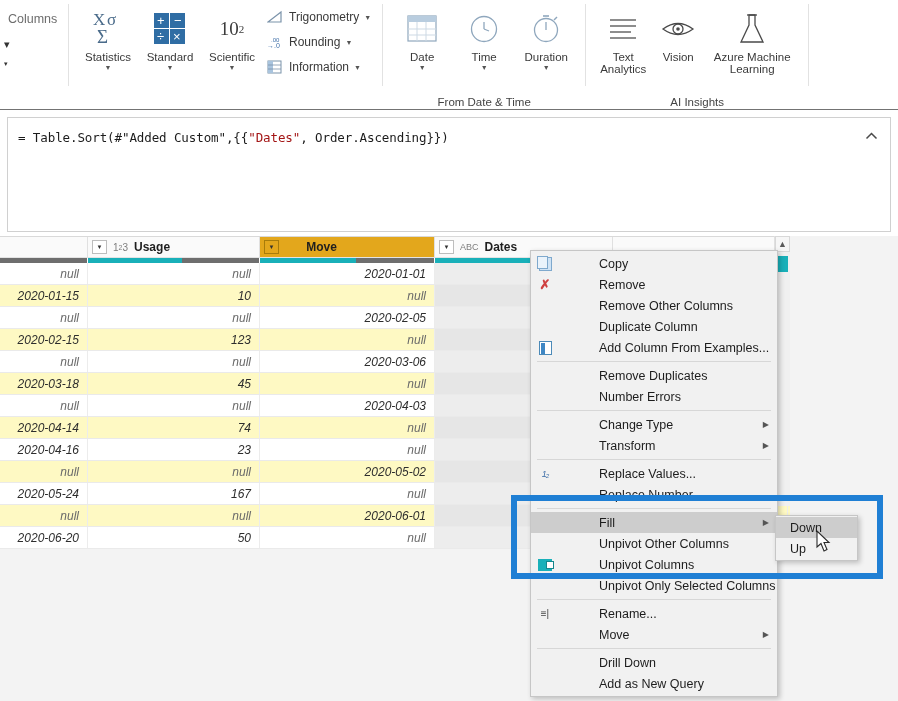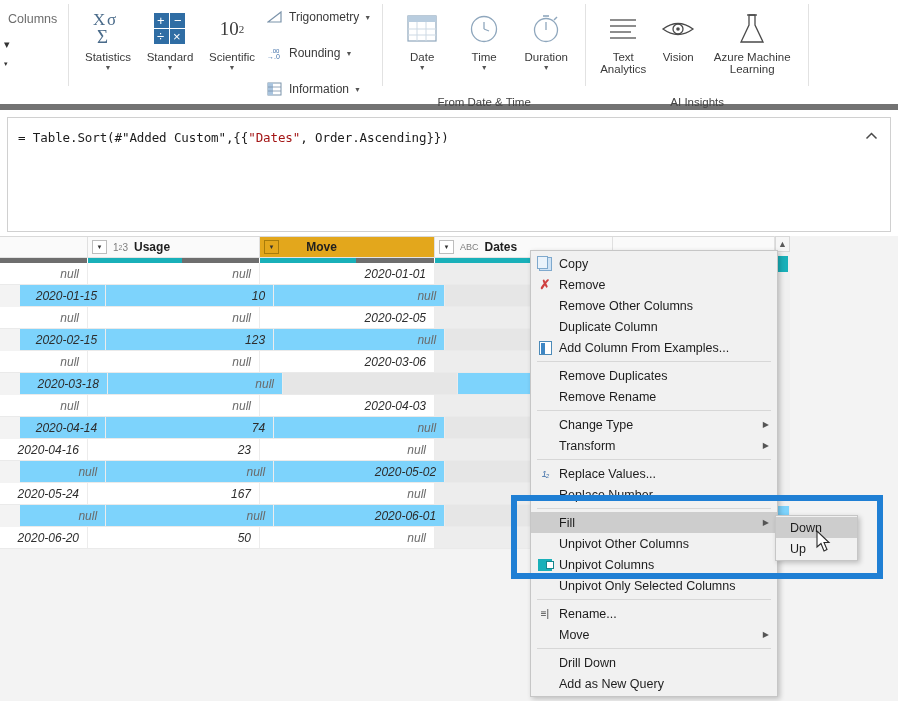--- a/index.html
+++ b/index.html
@@ -5,34 +5,34 @@
   * { box-sizing: border-box; margin: 0; padding: 0; }
   body {
     width: 898px; height: 701px;
     font-family: "Liberation Sans", sans-serif;
     font-size: 12.5px; color: #2b2b2b;
     background: #ffffff; overflow: hidden; position: relative;
   }
 
   
   .ribbon { position: absolute; left:0; top:0; width:898px; height:110px;
-    background:#ffffff; border-bottom:6px solid #737373; }
+    background:#ffffff; border-bottom:1px solid #737373; }
   .rb-groups { display:flex; height:88px; align-items:stretch; }
   .rb-group { position:relative; display:flex; align-items:flex-start;
      padding:3px 8px 0 8px; }
   .rb-sep { width:1px; background:#e2e2e2; margin:4px 0 2px 0; align-self:stretch; }
   .rb-caption { position:absolute; bottom:-20px; left:0; width:100%;
      text-align:center; font-size:11.5px; color:#444; }
   .rb-big { width:62px; display:flex; flex-direction:column; align-items:center;
      padding-top:4px; cursor:default; }
   .rb-big .gl { height:44px; display:flex; align-items:center; justify-content:center; }
   .rb-big .lb { font-size:11.5px; color:#3a3a3a; text-align:center; line-height:12px; }
   .rb-caret { font-size:7px; color:#555; margin-top:1px; }
   .rb-small-col { display:flex; flex-direction:column; justify-content:center;
-     padding-top:3px; gap:14px; }
+     padding-top:3px; gap:3px; }
   .rb-small { display:flex; align-items:center; gap:5px; height:22px; padding:0 3px;
      font-size:12px; color:#3a3a3a; cursor:default; }
   .rb-small .sgl { width:18px; height:18px; display:flex; align-items:center; justify-content:center; }
   .tri { font-size:7px; color:#555; }
 
   
   .cut-group { width:68px; position:relative; }
   .cut-label { position:absolute; left:8px; top:12px; font-size:12.5px; color:#6d6d6d; }
   .cut-ic1 { position:absolute; left:0px; top:38px; font-size:11px; color:#333; letter-spacing:-1px;}
   .cut-ic2 { position:absolute; left:0px; top:60px; font-size:7px; color:#333; }
@@ -70,42 +70,42 @@
      background:#c8c8c8; }
   .hdr-name { font-weight:bold; font-size:12px; color:#1f1f1f; }
 
   .qbar { position:absolute; top:22px; left:0; height:5px; width:790px; display:flex; }
   .qseg { height:5px; border-right:1px solid #fff; display:flex; }
   .q-teal { background:#19b0b9; }
   .q-gray { background:#6e6e6e; }
 
   .body-rows { position:absolute; top:27px; left:0; width:790px; }
   .drow { display:flex; height:22px; border-bottom:1px solid #eaeaea; background:#fff; }
-  .drow.alt { background:#7dd3fc;margin-left:20px; }
+  .drow.alt { background:#fef9c3; }
   .dcell { display:flex; align-items:center; justify-content:flex-end;
      padding-right:8px; border-right:1px solid #ececec; font-size:12px;
      font-style:italic; color:#2d2d2d; overflow:hidden; white-space:nowrap; }
   .dcell.nul { color:#6a6a6a; }
   .dcell.selcol { background:#ededed; }
   .drow.alt .dcell.selcol { background:#e6e6e6; }
 
   
   .vscroll { position:absolute; right:108px; top:0; width:16px; height:270px;
      background:#f0f0f0; border-left:1px solid #e0e0e0; }
   .vs-up { height:16px; display:flex; align-items:center; justify-content:center;
      font-size:9px; color:#5a5a5a; border:1px solid #d8d8d8; background:#f6f6f6; cursor:pointer;}
   .vs-thumb { position:absolute; top:20px; left:2px; width:11px; height:16px;
      background:#19b0b9; cursor:pointer; }
 
   
   .ctx { position:absolute; left:530px; top:250px; width:248px;
      background:#f1f1f1; border:1px solid #c6c6c6;
      box-shadow:2px 2px 5px rgba(0,0,0,0.22); padding:2px 0; z-index:40; }
   .mi { height:21px; display:flex; align-items:center; position:relative;
-     font-size:12.5px; color:#1d1d1d; cursor:pointer; padding-left:0; }
+     font-size:12.5px; color:#1d1d1d; cursor:pointer; padding-left:0;gap:40px; }
   .mi.hl { background:#cdcdcd; }
   .mi .mic { width:28px; height:21px; display:flex; align-items:center;
      justify-content:center; flex:none; }
   .mi .mlabel { flex:1; }
   .mi .marrow { font-size:8px; color:#555; padding-right:8px; }
   .msep { height:1px; background:#d7d7d7; margin:3px 6px; }
 
   
   .ic-copy { width:13px; height:14px; background:#cfe3f5; border:1px solid #7fa9cd; position:relative; }
   .ic-copy:after { content:""; position:absolute; left:-3px; top:-2px; width:9px; height:11px;
@@ -382,20 +382,21 @@
       </div>
       <div class="drow">
         <div class="dcell nul" style="width: 88px;">null</div>
         <div class="dcell nul" style="width: 172px;">null</div>
         <div class="dcell" style="width: 175px;">2020-03-06</div>
         <div class="dcell selcol" style="width: 175px;"></div>
         <div class="dcell" style="width: 178px;">6</div>
       </div>
       <div class="drow alt">
         <div class="dcell" style="width: 88px;">2020-03-18</div>
+        <div class="dcell" style="width: 172px;">45</div>
         <div class="dcell nul" style="width: 175px;">null</div>
         <div class="dcell selcol" style="width: 175px;"></div>
         <div class="dcell" style="width: 178px;">8</div>
       </div>
       <div class="drow">
         <div class="dcell nul" style="width: 88px;">null</div>
         <div class="dcell nul" style="width: 172px;">null</div>
         <div class="dcell" style="width: 175px;">2020-04-03</div>
         <div class="dcell selcol" style="width: 175px;"></div>
         <div class="dcell" style="width: 178px;">3</div>
@@ -477,21 +478,21 @@
       </span>
       <span class="mlabel">Add Column From Examples...</span>
     </div>
     <div class="msep"></div>
     <div class="mi">
       <span class="mic"></span>
       <span class="mlabel">Remove Duplicates</span>
     </div>
     <div class="mi">
       <span class="mic"></span>
-      <span class="mlabel">Remove Rename</span>
+      <span class="mlabel">Number Errors</span>
     </div>
     <div class="msep"></div>
     <div class="mi">
       <span class="mic"></span>
       <span class="mlabel">Change Type</span>
       <span class="marrow">▶</span>
     </div>
     <div class="mi">
       <span class="mic"></span>
       <span class="mlabel">Transform</span>

